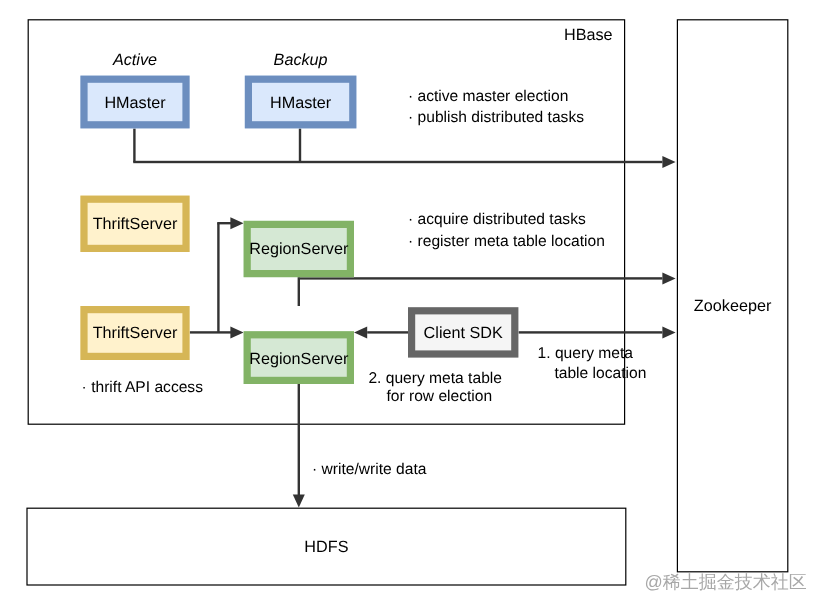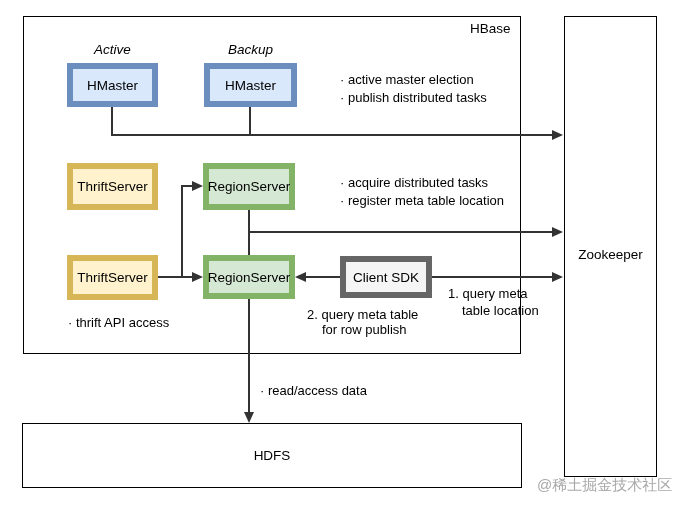--- a/index.html
+++ b/index.html
@@ -8,21 +8,21 @@
     font-family:"Liberation Sans", sans-serif; color:#000; overflow:hidden;
   }
   .container-box { position:absolute; border:1.5px solid #000; box-sizing:border-box; background:transparent; }
   .container-label { position:absolute; font-size:13.5px; color:#000; white-space:nowrap; }
   .node {
     position:absolute; display:flex; align-items:center; justify-content:center;
     font-size:13.5px; color:#000; box-sizing:border-box; border:6px solid #737373; text-align:center;
   }
   .blue   { background:#DAE8FC; border-color:#6C8EBF; }
   .yellow { background:#FFF2CC; border-color:#D6B656; }
-  .green  { background:#D5E8D4; border-color:#82B366; }
+  .green  { background:#D5E8D4; border-color:#82B366;margin-top:21px; }
   .gray   { background:#F5F5F5; border-color:#666666; }
   .hline { position:absolute; height:2px; background:#333; }
   .vline { position:absolute; width:2px; background:#333; }
   .arrow-r { position:absolute; width:0; height:0; border-top:5px solid transparent; border-bottom:5px solid transparent; border-left:11px solid #333; }
   .arrow-l { position:absolute; width:0; height:0; border-top:5px solid transparent; border-bottom:5px solid transparent; border-right:11px solid #333; }
   .arrow-d { position:absolute; width:0; height:0; border-left:5px solid transparent; border-right:5px solid transparent; border-top:11px solid #333; }
   .ann { position:absolute; font-size:13px; color:#000; white-space:nowrap; line-height:18px; }
   .role-label { position:absolute; font-size:13.5px; text-align:center;font-style:italic; }
   #watermark { position:absolute; left:537px; top:476px; font-size:15px; color:#A8A8A8; white-space:nowrap; z-index:9; }
 </style>
@@ -80,18 +80,18 @@
     <div>· register meta table location</div>
   </div>
   <div class="ann" style="left:340px; top:71px;">
     <div>· active master election</div>
     <div>· publish distributed tasks</div>
   </div>
   <div class="ann" style="left:68px; top:314px;">· thrift API access</div>
   <div class="ann" style="left:448px; top:285px;">1. query meta</div>
   <div class="ann" style="left:462px; top:302px;">table location</div>
   <div class="ann" style="left:307px; top:306px;">2. query meta table</div>
-  <div class="ann" style="left:322px; top:321px;">for row publish</div>
-  <div class="ann" style="left:260px; top:382px;">· read/access data</div>
+  <div class="ann" style="left:322px; top:321px;">for row election</div>
+  <div class="ann" style="left:260px; top:382px;">· write/write data</div>
 
   <div id="watermark">@稀土掘金技术社区</div>
 
 </div>
 
 </body></html>

